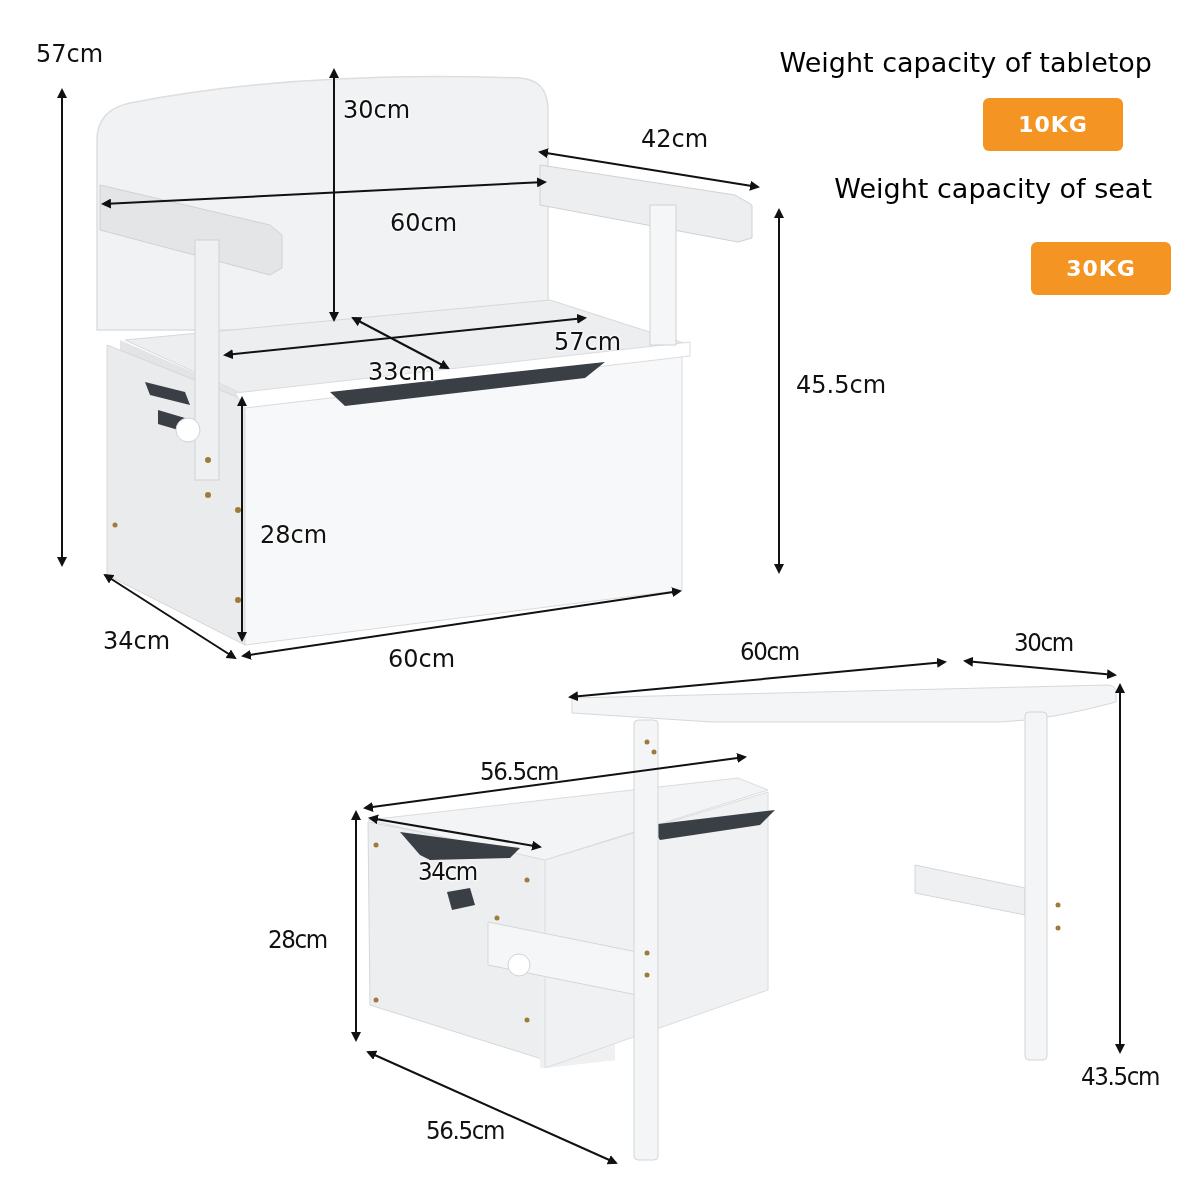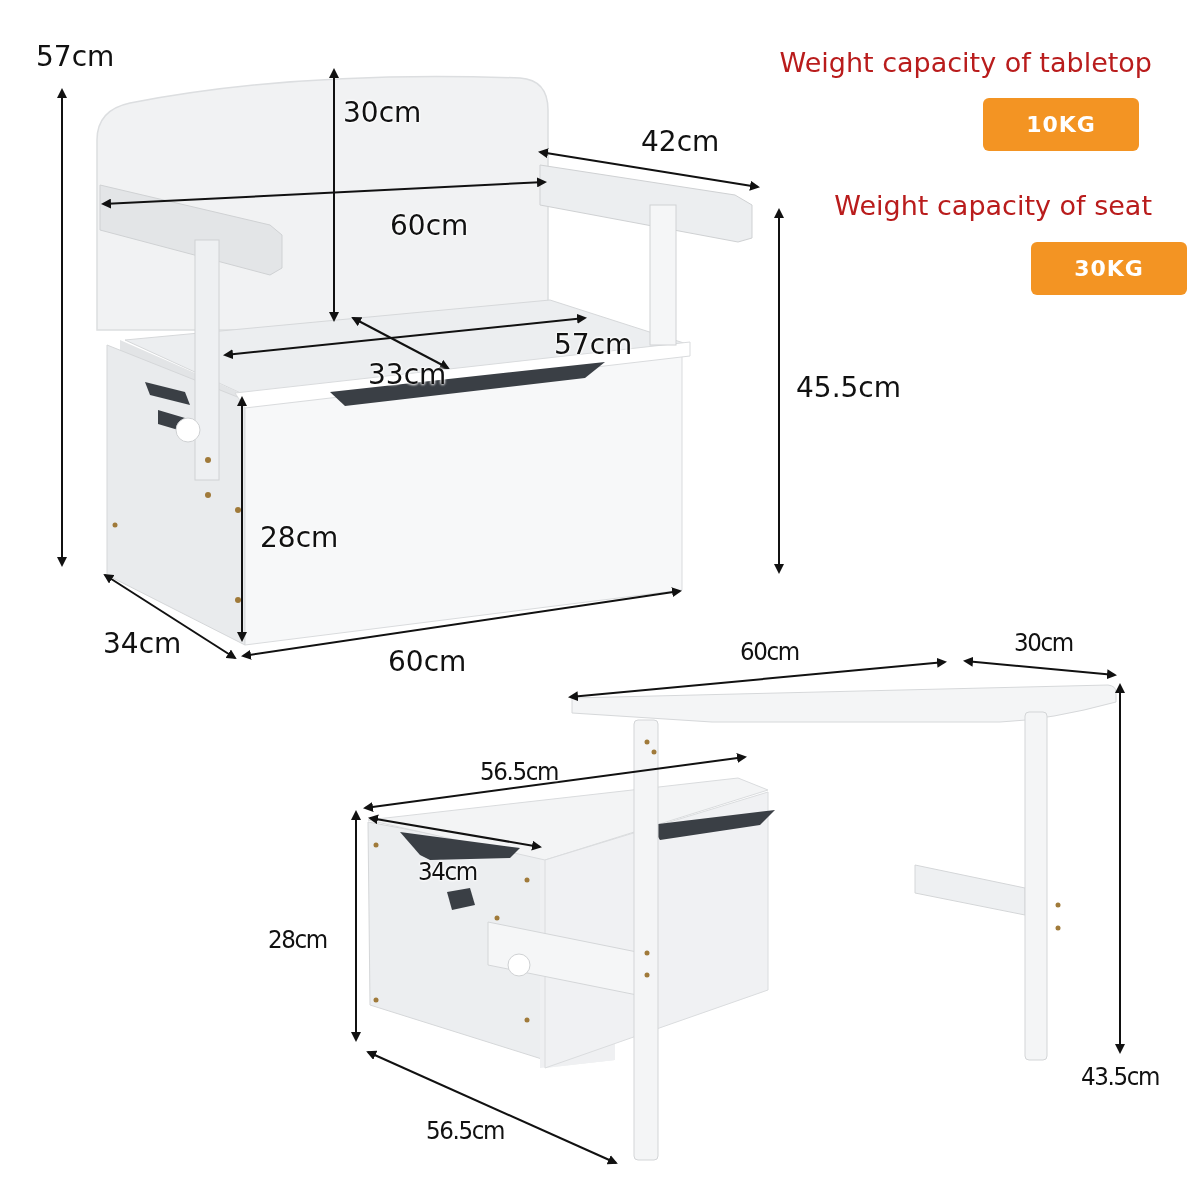--- a/index.html
+++ b/index.html
@@ -1,23 +1,23 @@
 <!DOCTYPE html>
 <html><head>
 <meta charset="utf-8">
 <style>
   html, body { margin: 0; padding: 0; background: #ffffff; }
   body { width: 1200px; height: 1200px; position: relative; overflow: hidden;
          font-family: "DejaVu Sans", sans-serif; }
   #canvas { position: absolute; left: 0; top: 0; width: 1200px; height: 1200px; }
-  .dim { position: absolute; font-size: 28px; color: #111; white-space: nowrap;
+  .dim { position: absolute; font-size: 24px; color: #111; white-space: nowrap;
          text-shadow: 0 0 3px #fff, 0 0 3px #fff, 0 0 3px #fff; }
   .dim.cond { font-size: 25px; letter-spacing: -1.5px; transform: scaleX(0.92); transform-origin: left top; }
-  .cap-title { position: absolute; right: 48px; font-size: 27px; color: #b91c1c; white-space: nowrap; }
-  .cap-badge { position: absolute; left: 983px; width: 156px; height: 53px; background: #f39423;
+  .cap-title { position: absolute; right: 48px; font-size: 27px; color: #000000; white-space: nowrap; }
+  .cap-badge { position: absolute; left: 983px; width: 140px; height: 53px; background: #f39423;
                border-radius: 6px; color: #fff; font-weight: bold; font-size: 22px;
                display: flex; align-items: center; justify-content: center; letter-spacing: 1px; }
 </style>
 </head>
 <body>
 
 <svg id="canvas" viewBox="0 0 1200 1200" xmlns="http://www.w3.org/2000/svg">
   <defs>
     <marker id="ah" markerWidth="10" markerHeight="10" refX="8" refY="5" orient="auto-start-reverse" markerUnits="userSpaceOnUse">
       <path d="M0,0 L10,5 L0,10 z" fill="#111"></path>
@@ -122,21 +122,21 @@
     <line x1="365" y1="808" x2="745" y2="757" marker-end="url(#ah)" marker-start="url(#ah)"></line>
     <line x1="370" y1="818" x2="540" y2="847" marker-end="url(#ah)" marker-start="url(#ah)"></line>
     <line x1="356" y1="812" x2="356" y2="1040" marker-end="url(#ah)" marker-start="url(#ah)"></line>
     <line x1="368" y1="1052" x2="616" y2="1163" marker-end="url(#ah)" marker-start="url(#ah)"></line>
     <line x1="1120" y1="685" x2="1120" y2="1052" marker-end="url(#ah)" marker-start="url(#ah)"></line>
   </g>
 </svg>
 
 <div class="cap-title" style="top:47px;">Weight capacity of tabletop</div>
 <div class="cap-badge" style="top:98px;">10KG</div>
-<div class="cap-title" style="top:190px;">Weight capacity of seat</div>
+<div class="cap-title" style="top:173px;">Weight capacity of seat</div>
 <div class="cap-badge" style="top:242px;margin-left:48px;">30KG</div>
 
 <div class="dim" style="left:36px; top:40px;">57cm</div>
 <div class="dim" style="left:343px; top:96px;">30cm</div>
 <div class="dim" style="left:390px; top:209px;">60cm</div>
 <div class="dim" style="left:641px; top:125px;">42cm</div>
 <div class="dim" style="left:554px; top:328px;">57cm</div>
 <div class="dim" style="left:368px; top:358px;">33cm</div>
 <div class="dim" style="left:796px; top:371px;text-align:center;">45.5cm</div>
 <div class="dim" style="left:260px; top:521px;">28cm</div>

